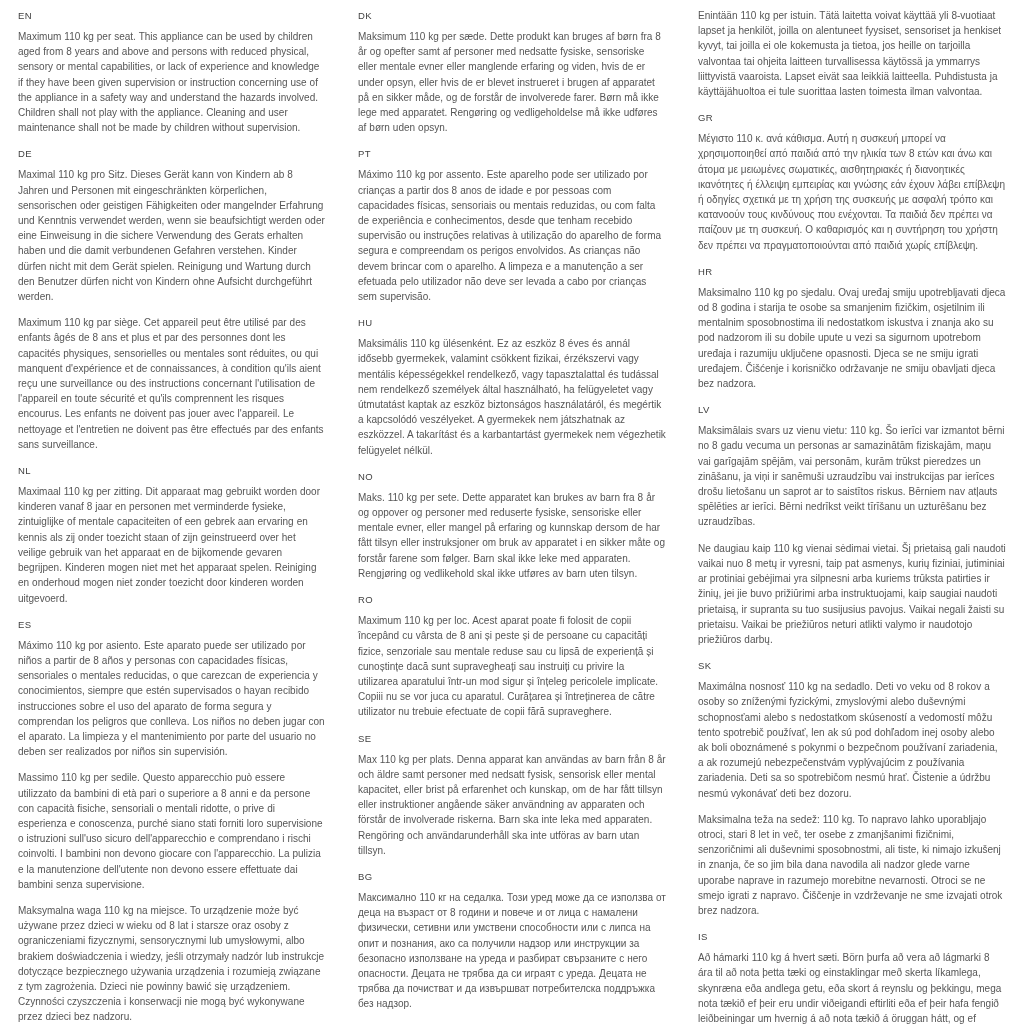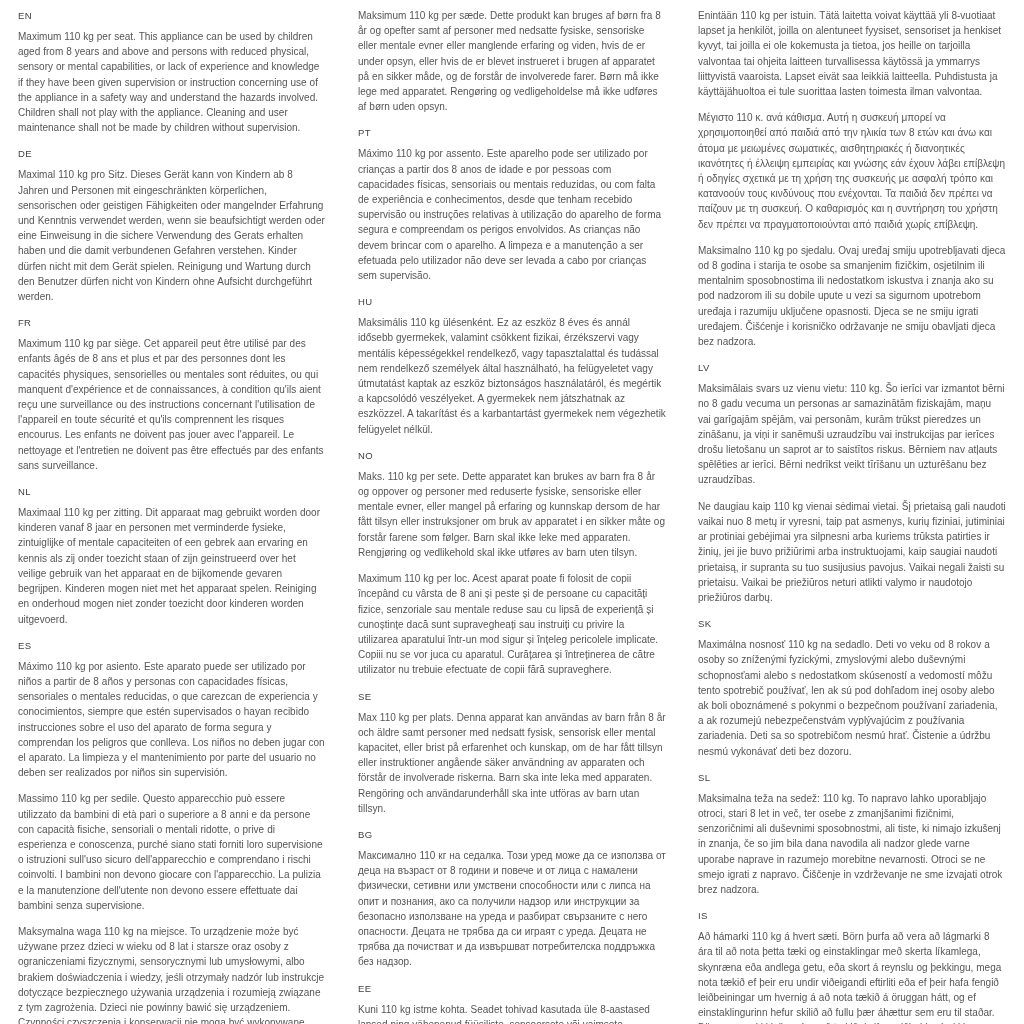--- a/index.html
+++ b/index.html
@@ -51,21 +51,20 @@
     <h2 class="lang-code">EN</h2>
     <p class="lang-text">Maximum 110 kg per seat. This appliance can be used by children aged from 8 years and above and persons with reduced physical, sensory or mental capabilities, or lack of experience and knowledge if they have been given supervision or instruction concerning use of the appliance in a safety way and understand the hazards involved. Children shall not play with the appliance. Cleaning and user maintenance shall not be made by children without supervision.</p>
   </section>
 
   <section class="lang-section">
     <h2 class="lang-code">DE</h2>
     <p class="lang-text">Maximal 110 kg pro Sitz. Dieses Gerät kann von Kindern ab 8 Jahren und Personen mit eingeschränkten körperlichen, sensorischen oder geistigen Fähigkeiten oder mangelnder Erfahrung und Kenntnis verwendet werden, wenn sie beaufsichtigt werden oder eine Einweisung in die sichere Verwendung des Gerats erhalten haben und die damit verbundenen Gefahren verstehen. Kinder dürfen nicht mit dem Gerät spielen. Reinigung und Wartung durch den Benutzer dürfen nicht von Kindern ohne Aufsicht durchgeführt werden.</p>
   </section>
 
   <section class="lang-section">
-    <h2 class="lang-code">FR</h2>
     <p class="lang-text">Maximum 110 kg par siège. Cet appareil peut être utilisé par des enfants âgés de 8 ans et plus et par des personnes dont les capacités physiques, sensorielles ou mentales sont réduites, ou qui manquent d'expérience et de connaissances, à condition qu'ils aient reçu une surveillance ou des instructions concernant l'utilisation de l'appareil en toute sécurité et qu'ils comprennent les risques encourus. Les enfants ne doivent pas jouer avec l'appareil. Le nettoyage et l'entretien ne doivent pas être effectués par des enfants sans surveillance.</p>
   </section>
 
   <section class="lang-section">
     <h2 class="lang-code">NL</h2>
     <p class="lang-text">Maximaal 110 kg per zitting. Dit apparaat mag gebruikt worden door kinderen vanaf 8 jaar en personen met verminderde fysieke, zintuiglijke of mentale capaciteiten of een gebrek aan ervaring en kennis als zij onder toezicht staan of zijn geinstrueerd over het veilige gebruik van het apparaat en de bijkomende gevaren begrijpen. Kinderen mogen niet met het apparaat spelen. Reiniging en onderhoud mogen niet zonder toezicht door kinderen worden uitgevoerd.</p>
   </section>
 
   <section class="lang-section">
     <h2 class="lang-code">ES</h2>
@@ -80,39 +79,41 @@
     <p class="lang-text">Maksymalna waga 110 kg na miejsce. To urządzenie może być używane przez dzieci w wieku od 8 lat i starsze oraz osoby z ograniczeniami fizycznymi, sensorycznymi lub umysłowymi, albo brakiem doświadczenia i wiedzy, jeśli otrzymały nadzór lub instrukcje dotyczące bezpiecznego używania urządzenia i rozumieją związane z tym zagrożenia. Dzieci nie powinny bawić się urządzeniem. Czynności czyszczenia i konserwacji nie mogą być wykonywane przez dzieci bez nadzoru.</p>
   </section>
 
   <section class="lang-section">
     <h2 class="lang-code">CZ</h2>
 
   </section>
 </div>
   <div class="col">
   <section class="lang-section">
+    <h2 class="lang-code">DK</h2>
     <p class="lang-text">Maksimum 110 kg per sæde. Dette produkt kan bruges af børn fra 8 år og opefter samt af personer med nedsatte fysiske, sensoriske eller mentale evner eller manglende erfaring og viden, hvis de er under opsyn, eller hvis de er blevet instrueret i brugen af apparatet på en sikker måde, og de forstår de involverede farer. Børn må ikke lege med apparatet. Rengøring og vedligeholdelse må ikke udføres af børn uden opsyn.</p>
   </section>
 
   <section class="lang-section">
     <h2 class="lang-code">PT</h2>
     <p class="lang-text">Máximo 110 kg por assento. Este aparelho pode ser utilizado por crianças a partir dos 8 anos de idade e por pessoas com capacidades físicas, sensoriais ou mentais reduzidas, ou com falta de experiência e conhecimentos, desde que tenham recebido supervisão ou instruções relativas à utilização do aparelho de forma segura e compreendam os perigos envolvidos. As crianças não devem brincar com o aparelho. A limpeza e a manutenção a ser efetuada pelo utilizador não deve ser levada a cabo por crianças sem supervisão.</p>
   </section>
 
   <section class="lang-section">
     <h2 class="lang-code">HU</h2>
     <p class="lang-text">Maksimális 110 kg ülésenként. Ez az eszköz 8 éves és annál idősebb gyermekek, valamint csökkent fizikai, érzékszervi vagy mentális képességekkel rendelkező, vagy tapasztalattal és tudással nem rendelkező személyek által használható, ha felügyeletet vagy útmutatást kaptak az eszköz biztonságos használatáról, és megértik a kapcsolódó veszélyeket. A gyermekek nem játszhatnak az eszközzel. A takarítást és a karbantartást gyermekek nem végezhetik felügyelet nélkül.</p>
   </section>
 
   <section class="lang-section">
     <h2 class="lang-code">NO</h2>
     <p class="lang-text">Maks. 110 kg per sete. Dette apparatet kan brukes av barn fra 8 år og oppover og personer med reduserte fysiske, sensoriske eller mentale evner, eller mangel på erfaring og kunnskap dersom de har fått tilsyn eller instruksjoner om bruk av apparatet i en sikker måte og forstår farene som følger. Barn skal ikke leke med apparaten. Rengjøring og vedlikehold skal ikke utføres av barn uten tilsyn.</p>
   </section>
 
   <section class="lang-section">
+    <h2 class="lang-code">RO</h2>
     <p class="lang-text">Maximum 110 kg per loc. Acest aparat poate fi folosit de copii începând cu vârsta de 8 ani și peste și de persoane cu capacități fizice, senzoriale sau mentale reduse sau cu lipsă de experiență și cunoștințe dacă sunt supravegheați sau instruiți cu privire la utilizarea aparatului într-un mod sigur și înțeleg pericolele implicate. Copiii nu se vor juca cu aparatul. Curățarea și întreținerea de către utilizator nu trebuie efectuate de copii fără supraveghere.</p>
   </section>
 
   <section class="lang-section">
     <h2 class="lang-code">SE</h2>
     <p class="lang-text">Max 110 kg per plats. Denna apparat kan användas av barn från 8 år och äldre samt personer med nedsatt fysisk, sensorisk eller mental kapacitet, eller brist på erfarenhet och kunskap, om de har fått tillsyn eller instruktioner angående säker användning av apparaten och förstår de involverade riskerna. Barn ska inte leka med apparaten. Rengöring och användarunderhåll ska inte utföras av barn utan tillsyn.</p>
   </section>
 
   <section class="lang-section">
     <h2 class="lang-code">BG</h2>
@@ -123,43 +124,44 @@
     <h2 class="lang-code">EE</h2>
     <p class="lang-text">Kuni 110 kg istme kohta. Seadet tohivad kasutada üle 8-aastased lapsed ning vähenenud füüsiliste, sensoorsete või vaimsete võimetega inimesed või väheste teadmiste ja kogemustega inimesed, kui nad on järelevalve all või saanud juhiseid seoses seadme ohutu kasutamisega ja mõistavad seotud ohte. Lapsed ei tohi seadmega mängida. Lapsed ei tohi seadet ilma järelevalveta puhastada ja hooldata.</p>
   </section>
 </div>
   <div class="col">
   <section class="lang-section">
     <p class="lang-text">Enintään 110 kg per istuin. Tätä laitetta voivat käyttää yli 8-vuotiaat lapset ja henkilöt, joilla on alentuneet fyysiset, sensoriset ja henkiset kyvyt, tai joilla ei ole kokemusta ja tietoa, jos heille on tarjoilla valvontaa tai ohjeita laitteen turvallisessa käytössä ja ymmarrys liittyvistä vaaroista. Lapset eivät saa leikkiä laitteella. Puhdistusta ja käyttäjähuoltoa ei tule suorittaa lasten toimesta ilman valvontaa.</p>
   </section>
 
   <section class="lang-section">
+    <h2 class="lang-code">GR</h2>
     <p class="lang-text">Μέγιστο 110 κ. ανά κάθισμα. Αυτή η συσκευή μπορεί να χρησιμοποιηθεί από παιδιά από την ηλικία των 8 ετών και άνω και άτομα με μειωμένες σωματικές, αισθητηριακές ή διανοητικές ικανότητες ή έλλειψη εμπειρίας και γνώσης εάν έχουν λάβει επίβλεψη ή οδηγίες σχετικά με τη χρήση της συσκευής με ασφαλή τρόπο και κατανοούν τους κινδύνους που ενέχονται. Τα παιδιά δεν πρέπει να παίζουν με τη συσκευή. Ο καθαρισμός και η συντήρηση του χρήστη δεν πρέπει να πραγματοποιούνται από παιδιά χωρίς επίβλεψη.</p>
   </section>
 
   <section class="lang-section">
+    <h2 class="lang-code">HR</h2>
     <p class="lang-text">Maksimalno 110 kg po sjedalu. Ovaj uređaj smiju upotrebljavati djeca od 8 godina i starija te osobe sa smanjenim fizičkim, osjetilnim ili mentalnim sposobnostima ili nedostatkom iskustva i znanja ako su pod nadzorom ili su dobile upute u vezi sa sigurnom upotrebom uređaja i razumiju uključene opasnosti. Djeca se ne smiju igrati uređajem. Čišćenje i korisničko održavanje ne smiju obavljati djeca bez nadzora.</p>
   </section>
 
   <section class="lang-section">
     <h2 class="lang-code">LV</h2>
     <p class="lang-text">Maksimālais svars uz vienu vietu: 110 kg. Šo ierīci var izmantot bērni no 8 gadu vecuma un personas ar samazinātām fiziskajām, maņu vai garīgajām spējām, vai personām, kurām trūkst pieredzes un zināšanu, ja viņi ir sanēmuši uzraudzību vai instrukcijas par ierīces drošu lietošanu un saprot ar to saistītos riskus. Bērniem nav atļauts spēlēties ar ierīci. Bērni nedrīkst veikt tīrīšanu un uzturēšanu bez uzraudzības.</p>
   </section>
 
   <section class="lang-section">
     <p class="lang-text">Ne daugiau kaip 110 kg vienai sėdimai vietai. Šį prietaisą gali naudoti vaikai nuo 8 metų ir vyresni, taip pat asmenys, kurių fiziniai, jutiminiai ar protiniai gebėjimai yra silpnesni arba kuriems trūksta patirties ir žinių, jei jie buvo prižiūrimi arba instruktuojami, kaip saugiai naudoti prietaisą, ir supranta su tuo susijusius pavojus. Vaikai negali žaisti su prietaisu. Vaikai be priežiūros neturi atlikti valymo ir naudotojo priežiūros darbų.</p>
   </section>
 
   <section class="lang-section">
     <h2 class="lang-code">SK</h2>
     <p class="lang-text">Maximálna nosnosť 110 kg na sedadlo. Deti vo veku od 8 rokov a osoby so zníženými fyzickými, zmyslovými alebo duševnými schopnosťami alebo s nedostatkom skúseností a vedomostí môžu tento spotrebič používať, len ak sú pod dohľadom inej osoby alebo ak boli oboznámené s pokynmi o bezpečnom používaní zariadenia, a ak rozumejú nebezpečenstvám vyplývajúcim z používania zariadenia. Deti sa so spotrebičom nesmú hrať. Čistenie a údržbu nesmú vykonávať deti bez dozoru.</p>
   </section>
 
   <section class="lang-section">
-    <h2 class="lang-code">SL</h2>
     <p class="lang-text">Maksimalna teža na sedež: 110 kg. To napravo lahko uporabljajo otroci, stari 8 let in več, ter osebe z zmanjšanimi fizičnimi, senzoričnimi ali duševnimi sposobnostmi, ali tiste, ki nimajo izkušenj in znanja, če so jim bila dana navodila ali nadzor glede varne uporabe naprave in razumejo morebitne nevarnosti. Otroci se ne smejo igrati z napravo. Čiščenje in vzdrževanje ne sme izvajati otrok brez nadzora.</p>
   </section>
 
   <section class="lang-section">
     <h2 class="lang-code">IS</h2>
     <p class="lang-text">Að hámarki 110 kg á hvert sæti. Börn þurfa að vera að lágmarki 8 ára til að nota þetta tæki og einstaklingar með skerta líkamlega, skynræna eða andlega getu, eða skort á reynslu og þekkingu, mega nota tækið ef þeir eru undir viðeigandi eftirliti eða ef þeir hafa fengið leiðbeiningar um hvernig á að nota tækið á öruggan hátt, og ef einstaklingurinn hefur skilið að fullu þær áhættur sem eru til staðar. Börn mega ekki leika sér með tækið. Þrif og viðhald má ekki vera framkvæmt af börnum án eftirlits.»</p>
   </section>
 </div>
 </main>
 

